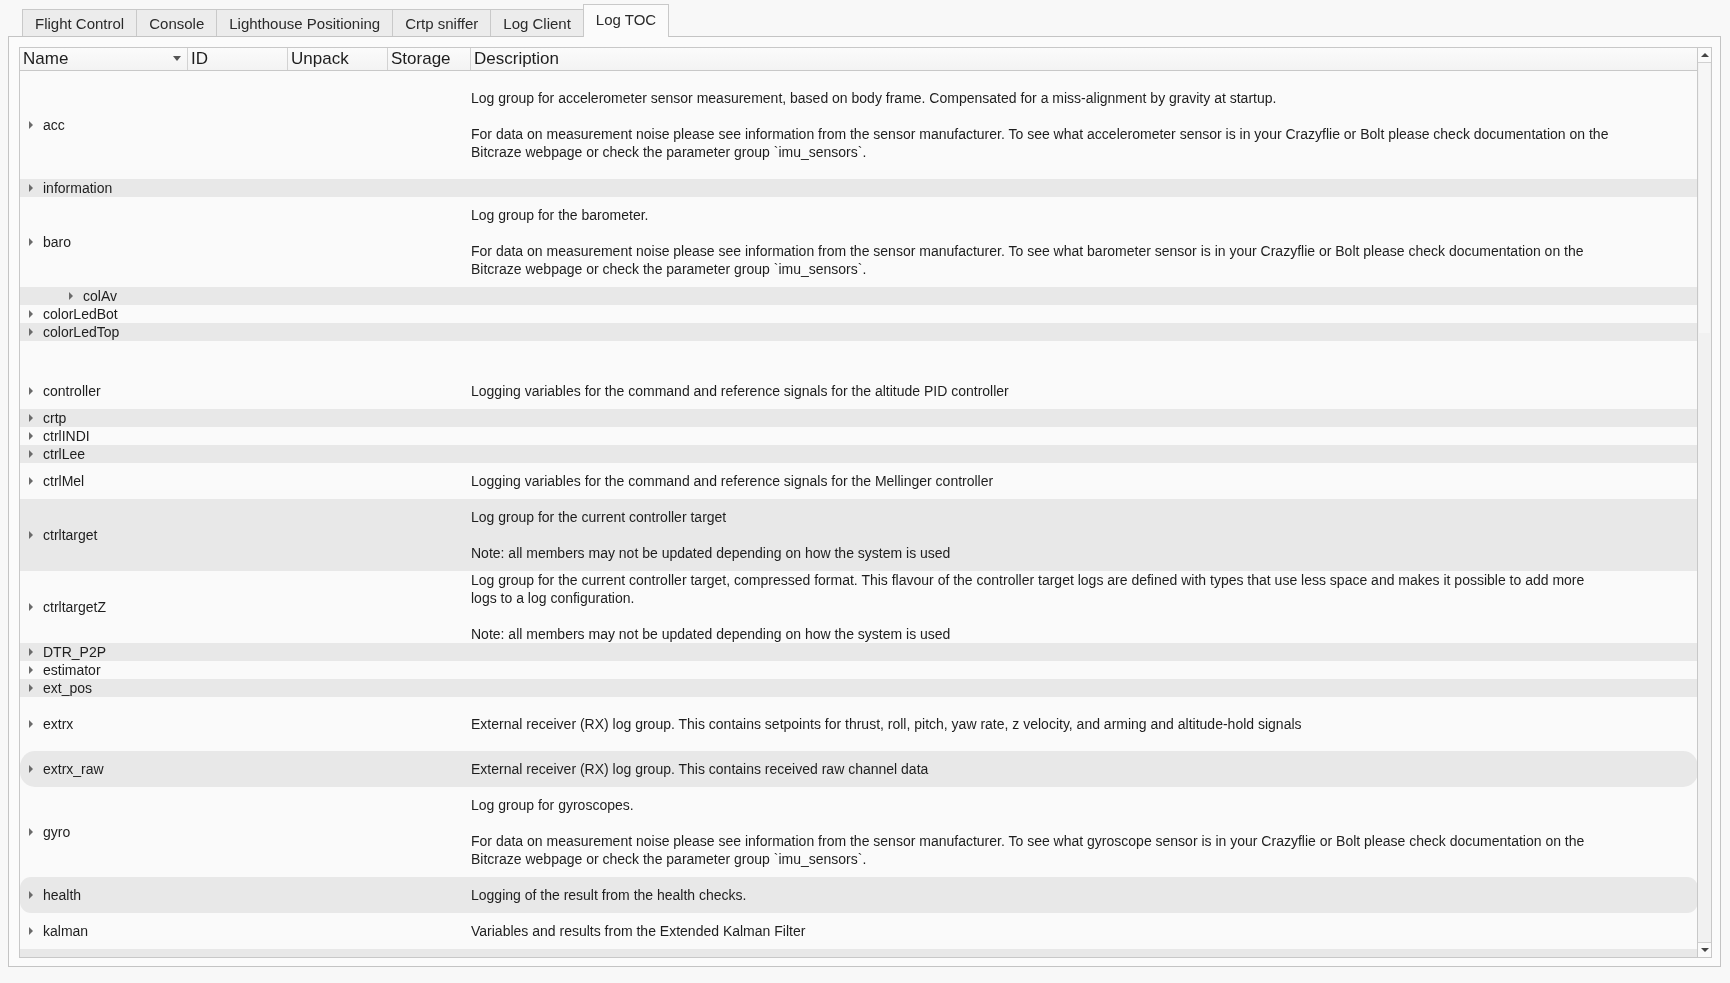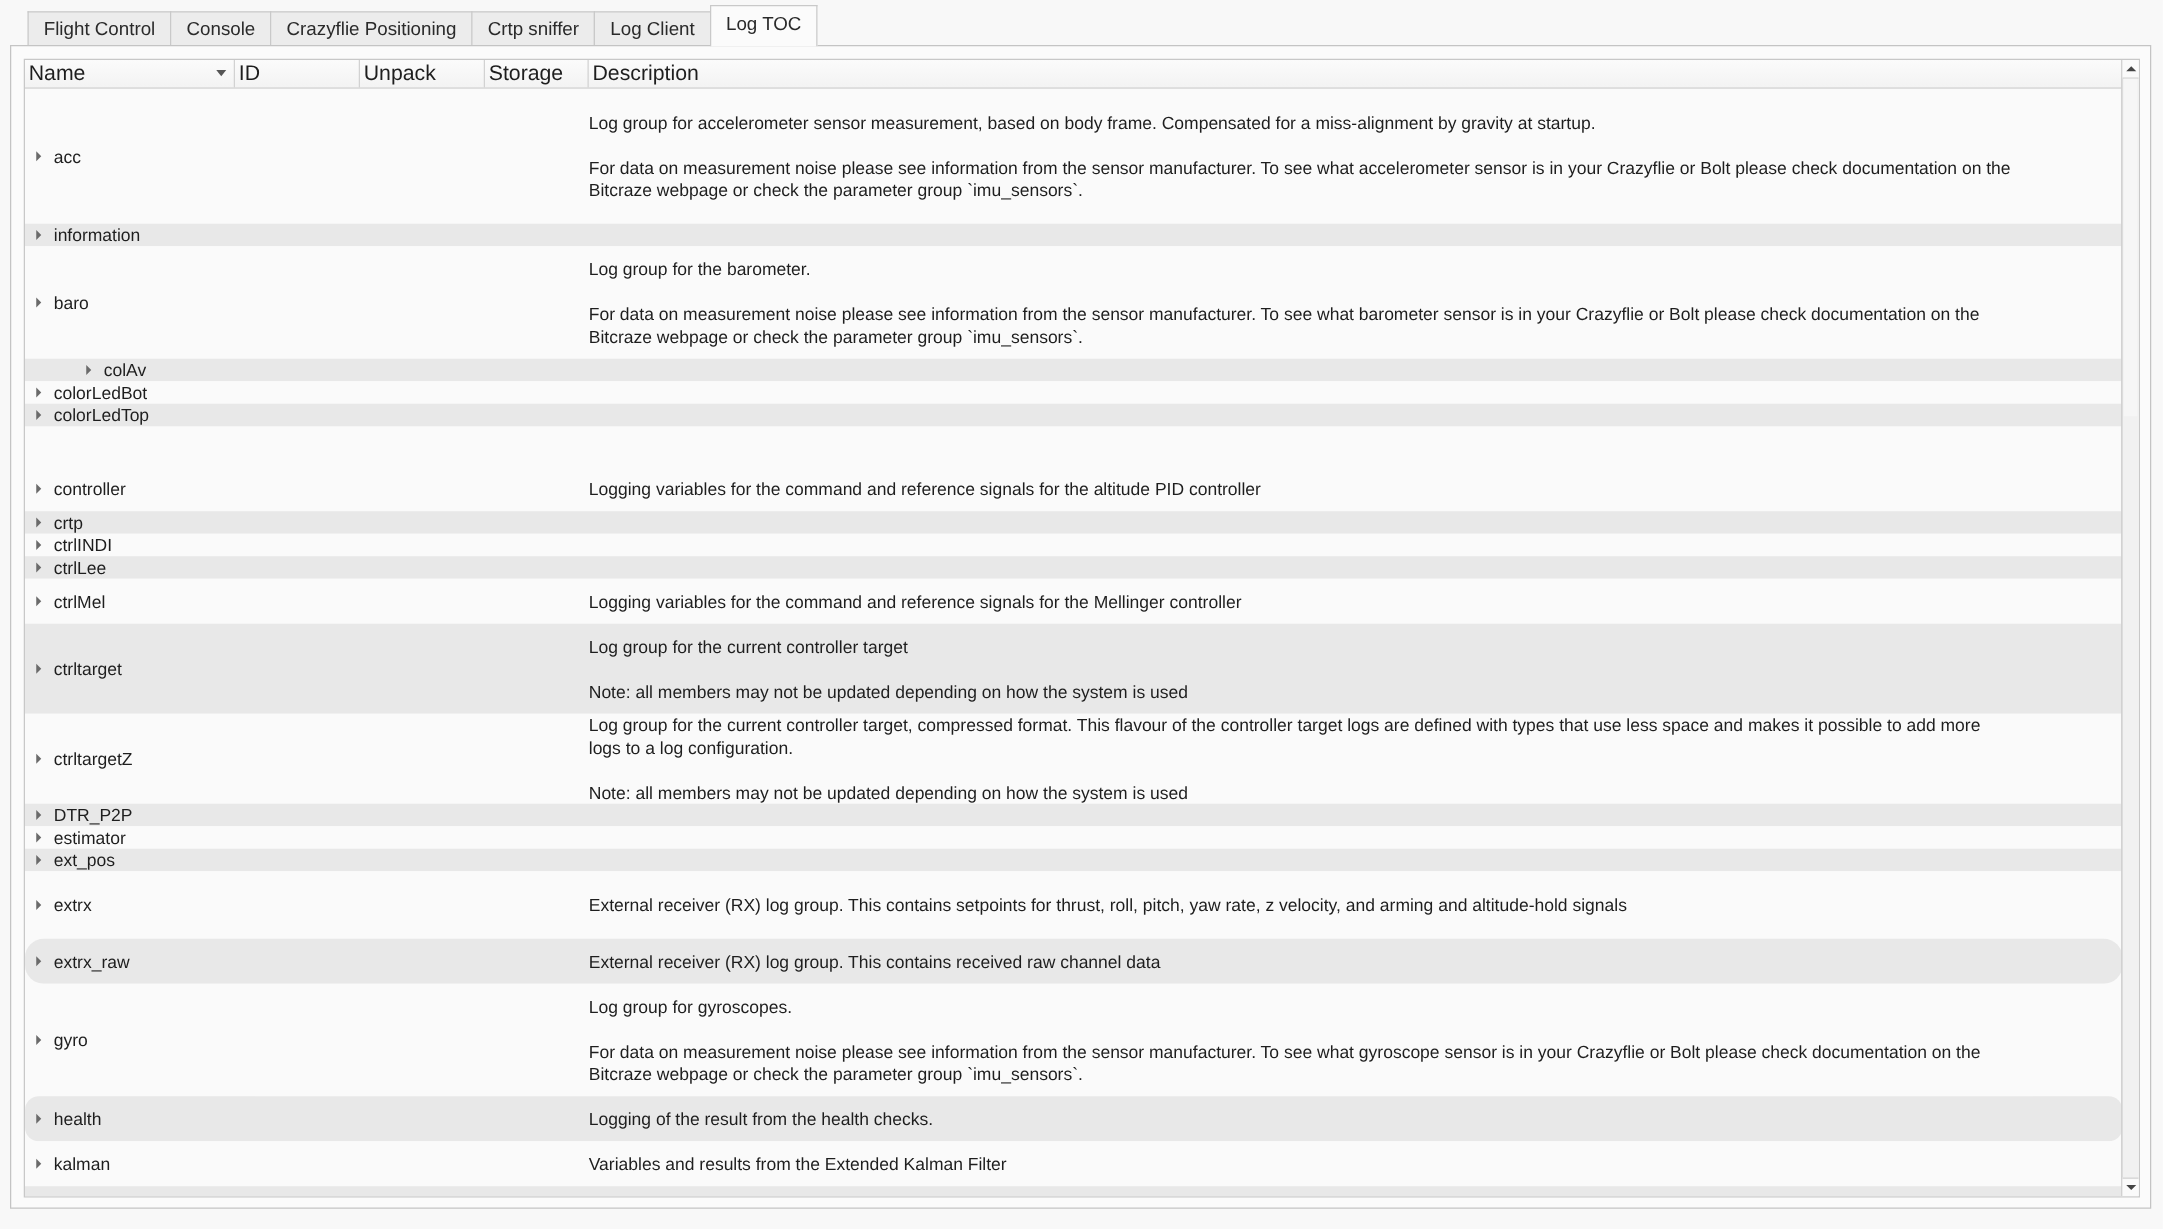--- a/index.html
+++ b/index.html
@@ -69,21 +69,21 @@
   .sbtn.up .tri { top: 5px; border-bottom: 4px solid #444; }
   .sbtn.down .tri { top: 5px; border-top: 4px solid #444; }
   .thumb { position: absolute; left: 1px; top: 15px; width: 11px; height: 270px; background: #f6f6f6; }
 </style>
 </head>
 <body>
 
 <div class="tabbar" id="tabbar">
     <div class="tab">Flight Control</div>
     <div class="tab">Console</div>
-    <div class="tab">Crazyflie Positioning</div>
+    <div class="tab">Lighthouse Positioning</div>
     <div class="tab">Crtp sniffer</div>
     <div class="tab">Log Client</div>
     <div class="tab active">Log TOC</div>
   </div>
 
 <div class="pane">
   <div class="table">
     <div class="header" id="header">
         <div class="hcell" style="width: 168px;">
           <span>Name</span>

